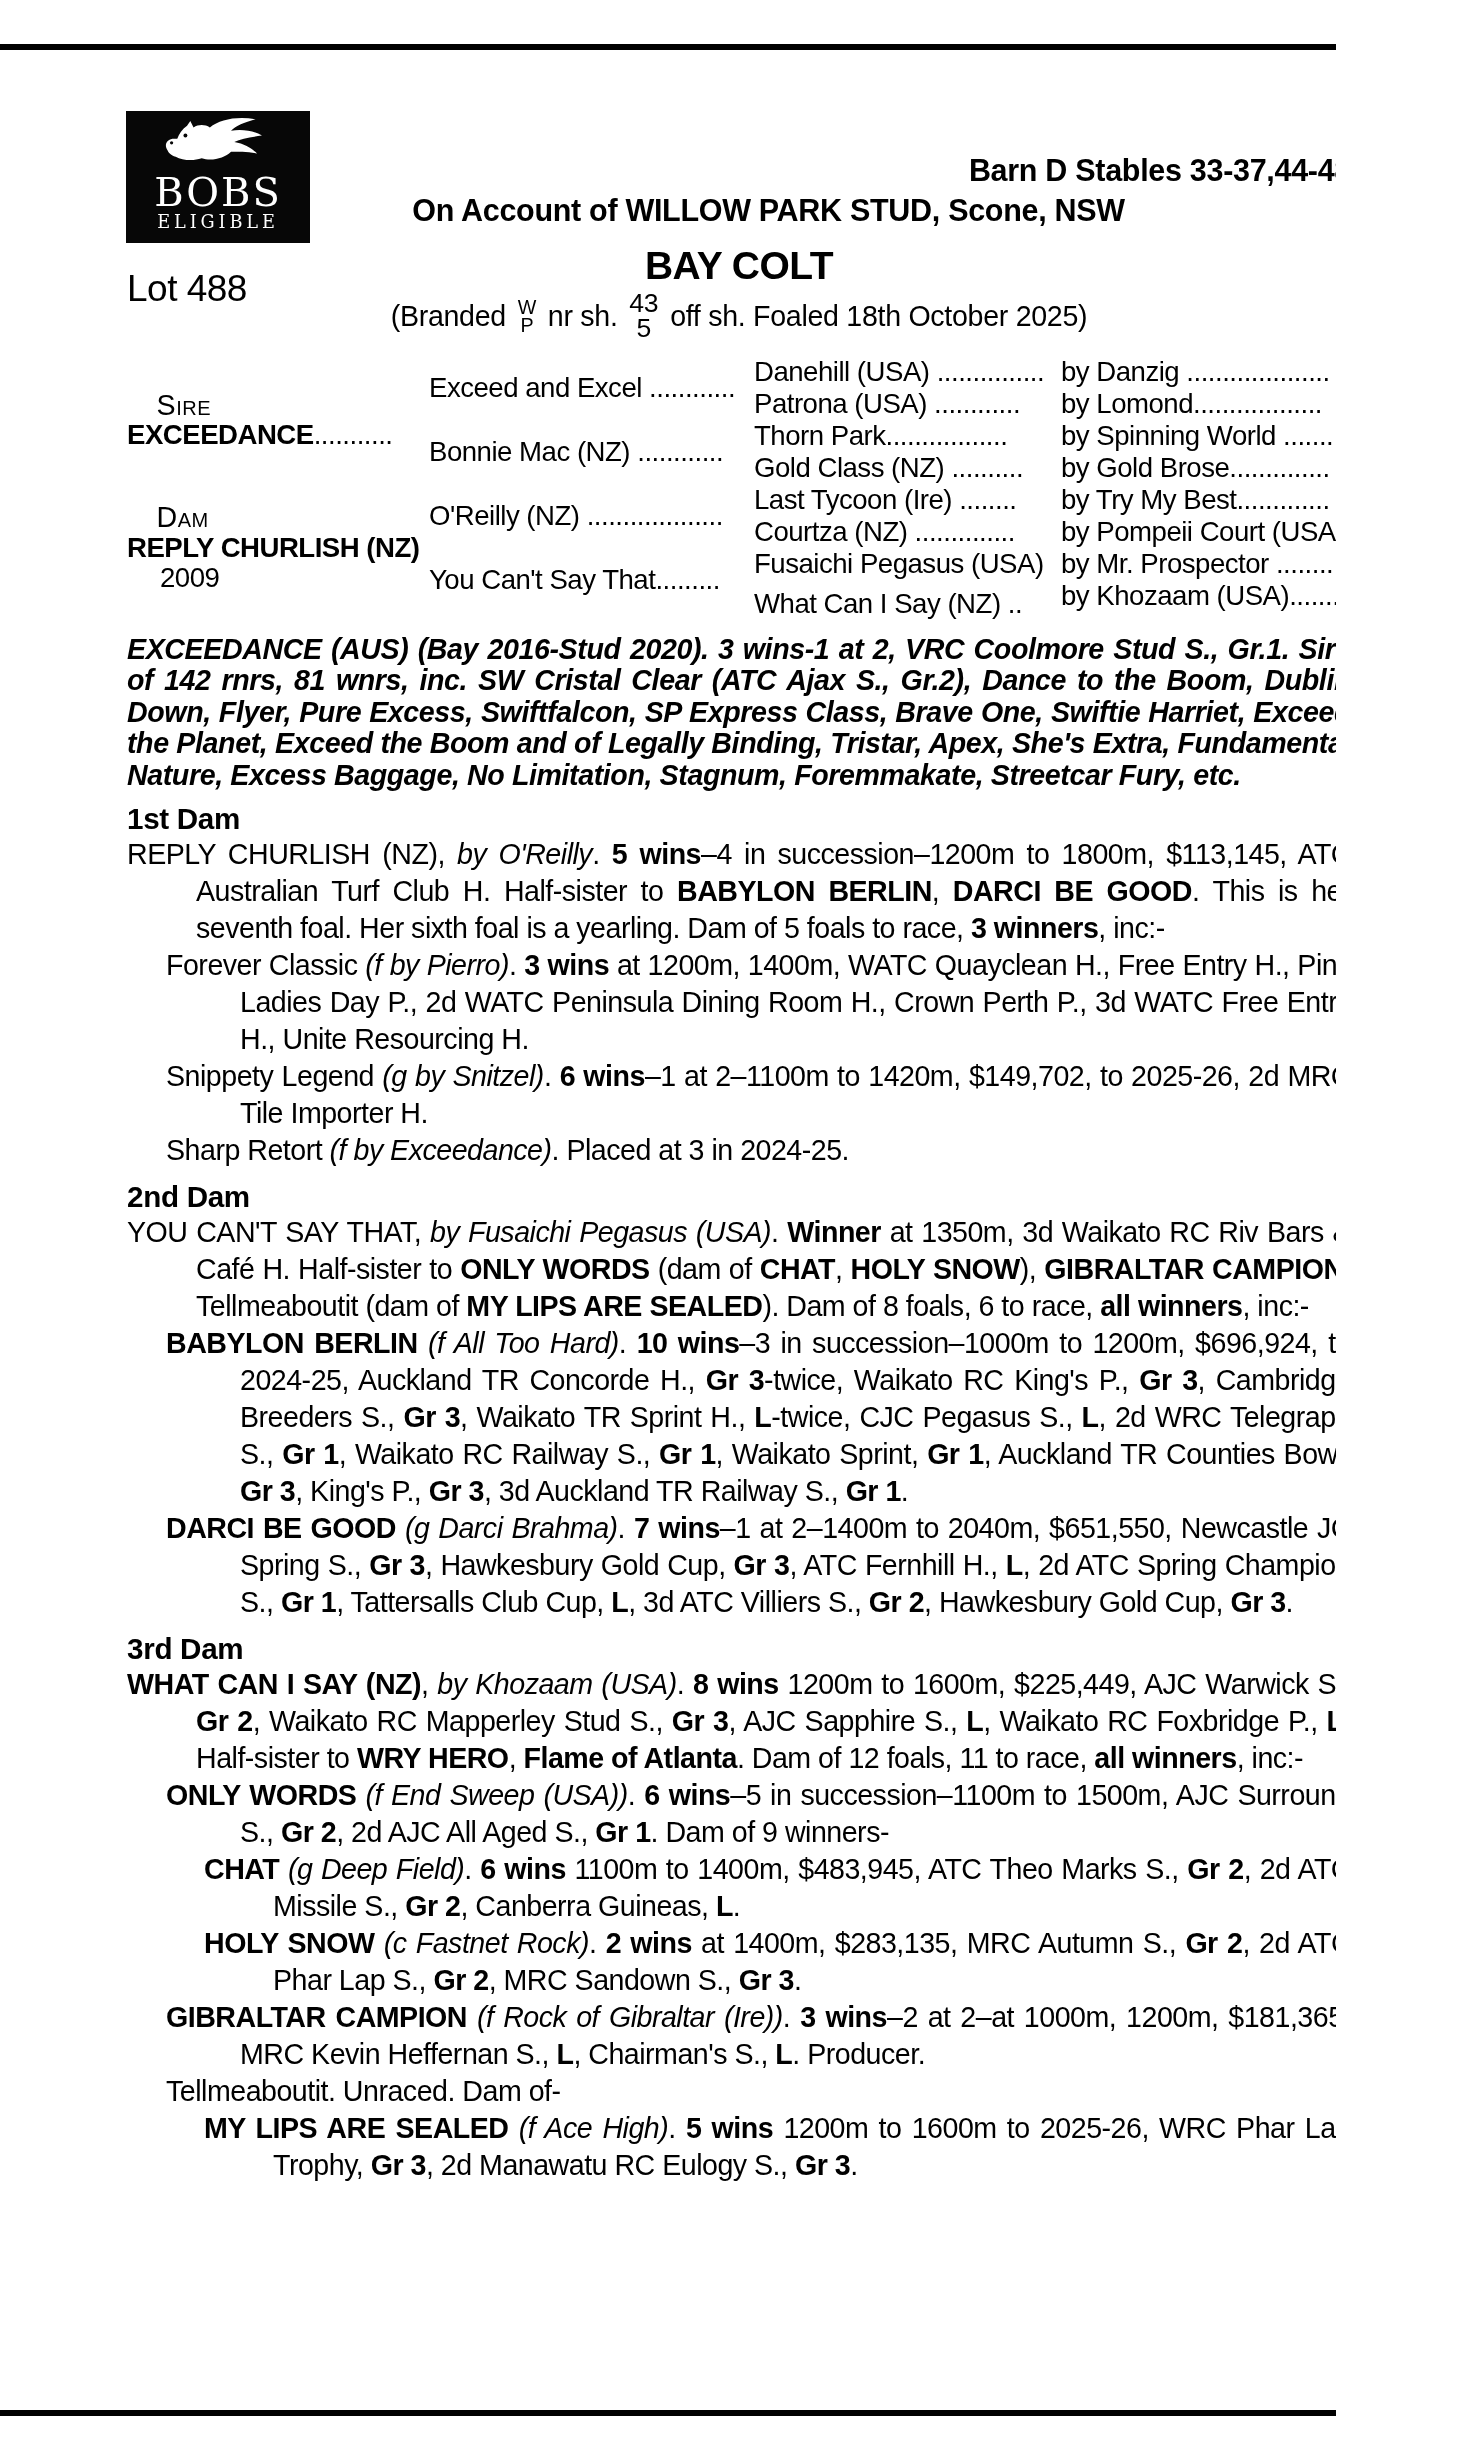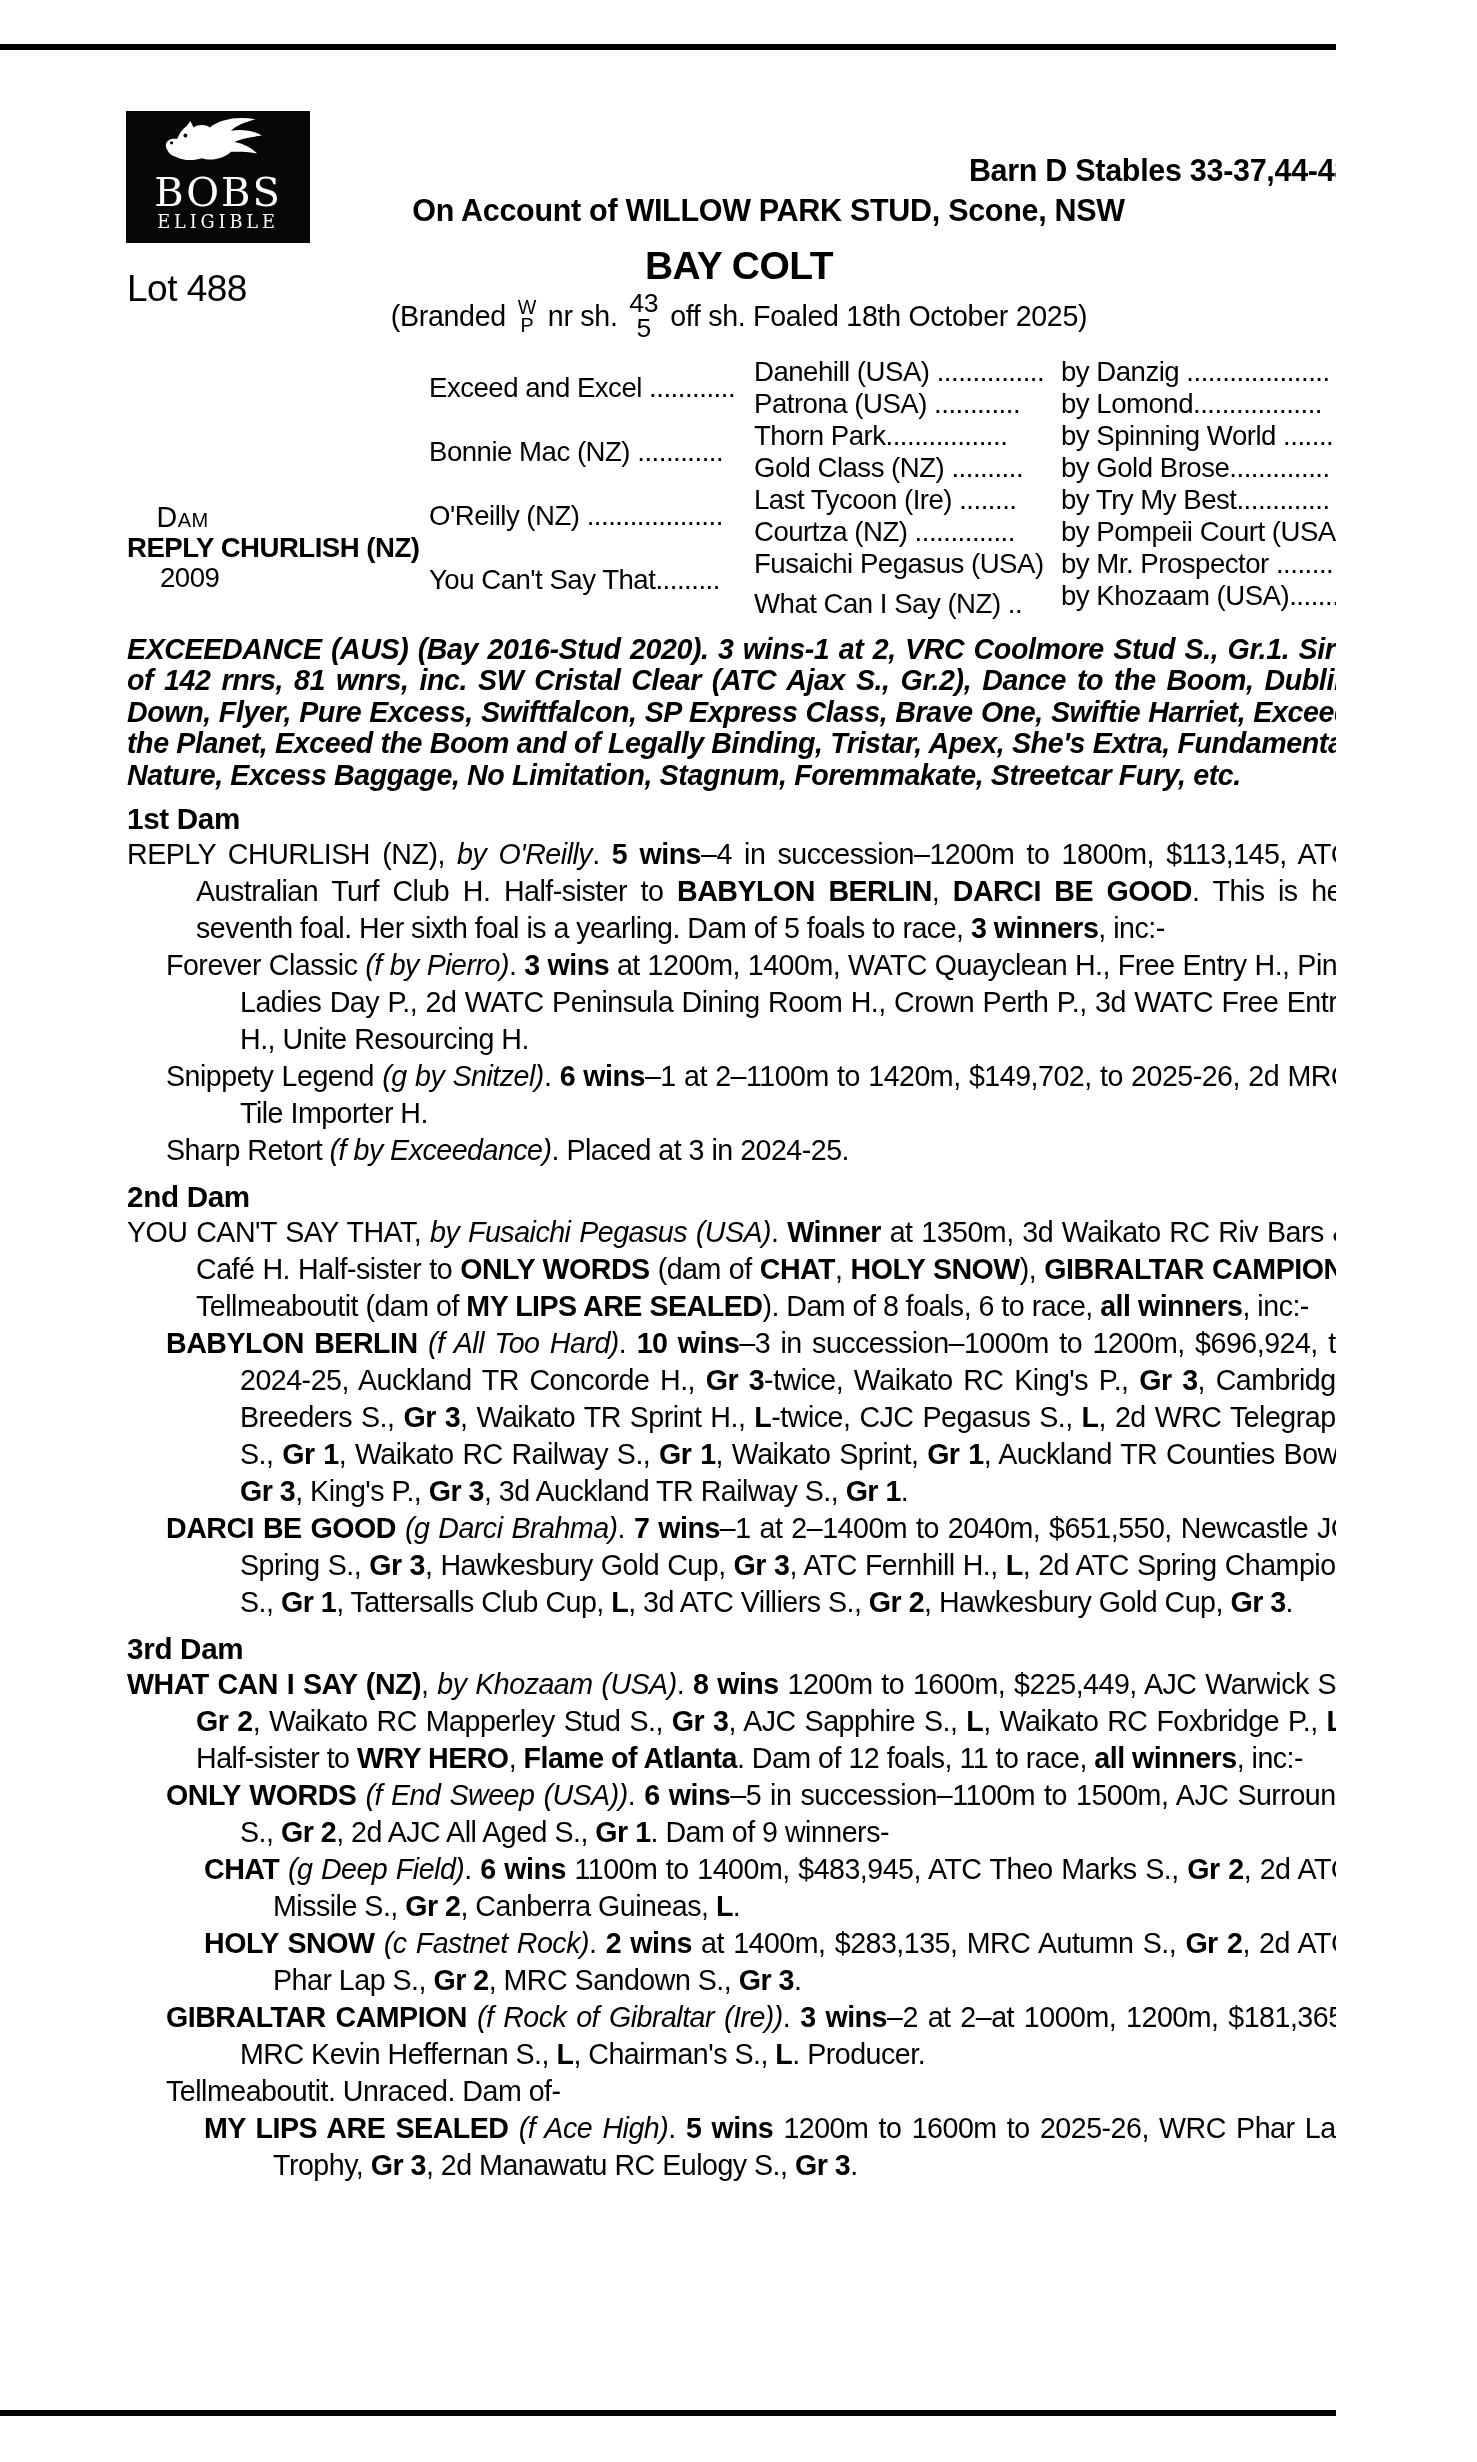--- a/index.html
+++ b/index.html
@@ -81,20 +81,24 @@
         <span>nr sh.</span>
         <span class="stack num">
           <span>43</span>
           <span>5</span>
         </span>
         <span>off sh. Foaled 18th October 2025)</span>
       </div>
     </header>
 
     <div class="pedigree">
+      <div class="ped-cell ped-c1 sire-cell">
+        <div class="ped-label">Sire</div>
+        <div class="ped-nameline"><span class="b">EXCEEDANCE</span><span>...........</span></div>
+      </div>
       <div class="ped-cell ped-c1 dam-cell">
         <div class="ped-label">Dam</div>
         <div class="ped-nameline b">REPLY CHURLISH (NZ)</div>
         <div class="ped-year">2009</div>
       </div>
 
     <div class="ped-cell ped-c2" style="grid-area: 1 / 2 / span 2;">Exceed and Excel ............</div>
         <div class="ped-cell ped-c2" style="grid-area: 5 / 2 / span 2;">O'Reilly (NZ) ...................</div>
         <div class="ped-cell ped-c2" style="grid-area: 3 / 2 / span 2;">Bonnie Mac (NZ) ............</div>
         <div class="ped-cell ped-c2" style="grid-area: 7 / 2 / span 2;">You Can't Say That.........</div>

